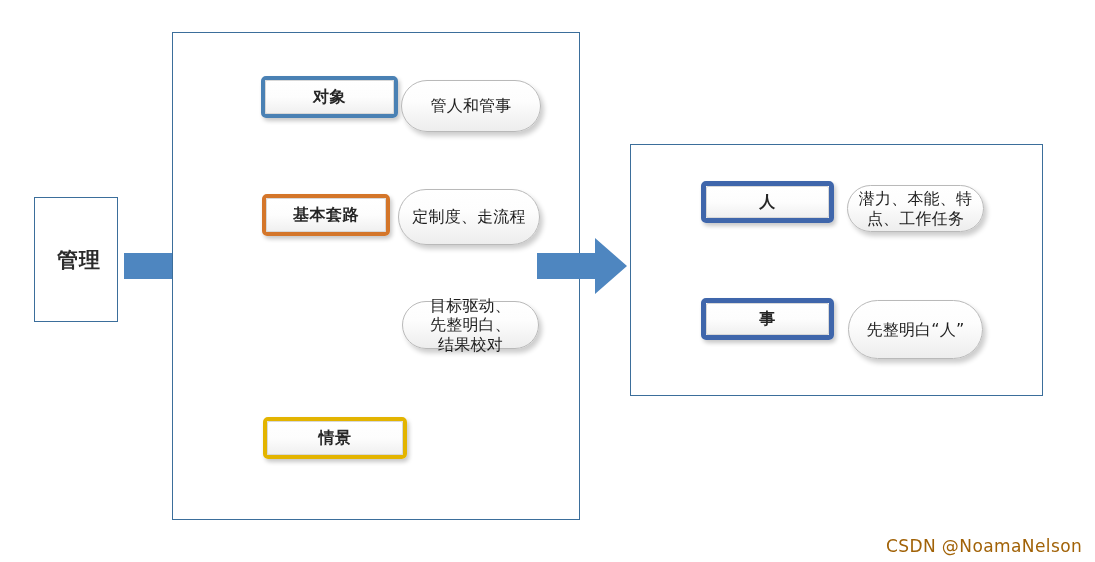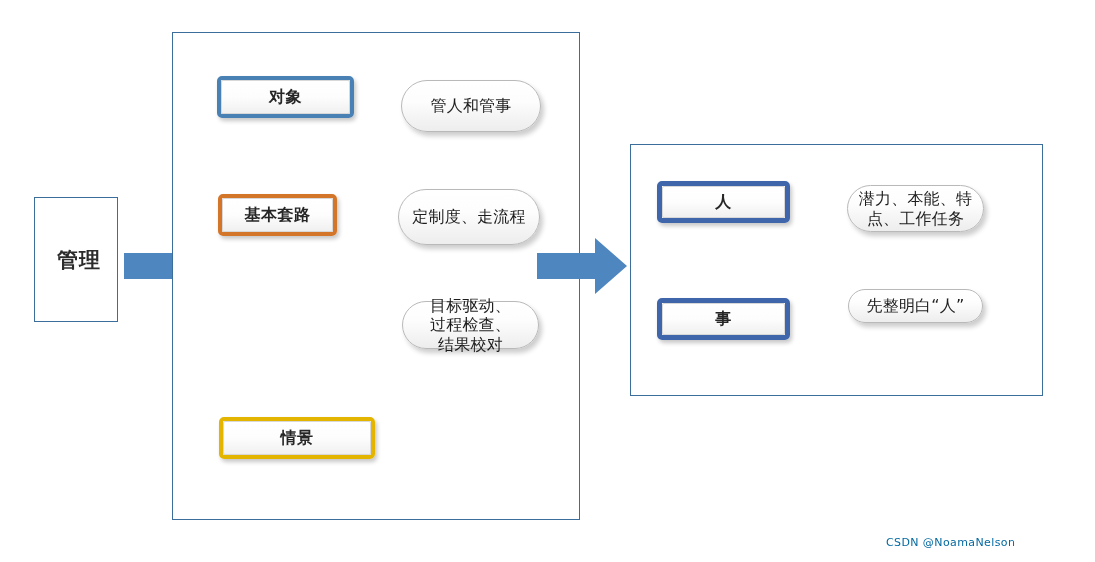--- a/index.html
+++ b/index.html
@@ -47,20 +47,21 @@
   .chip {
     position: absolute;
     box-sizing: border-box;
     border-style: solid;
     border-radius: 5px;
     background: linear-gradient(to bottom, #ffffff 0%, #fbfbfb 45%, #eeeeee 100%);
     display: flex;
     align-items: center;
     justify-content: center;
     box-shadow: 2px 3px 4px rgba(0,0,0,0.22);
+    margin-left: 44px;
   }
   .chip-inner {
     box-sizing: border-box;
     width: 100%;
     height: 100%;
     border: 1px solid #d8d8d8;
     border-radius: 2px;
     background: linear-gradient(to bottom, #ffffff 0%, #fdfdfd 50%, #f0f0f0 100%);
     display: flex;
     align-items: center;
@@ -92,22 +93,22 @@
     text-align: center;
     line-height: 1.22;
     white-space: pre-line;
     letter-spacing: 0.2px;
   }
   .arrow-svg { position: absolute; display: block; }
 
   
   .watermark {
     position: absolute;
-    font-size: 11px;
-    color: #0369a1;
+    font-size: 17px;
+    color: #a16207;
     letter-spacing: 0.4px;
     white-space: nowrap;
   }
 </style>
 </head>
 <body>
 
 <div id="canvas">
 
   <div class="entry-box" style="left:34px; top:197px; width:84px; height:125px;padding-left:6px;">
@@ -122,36 +123,36 @@
 
   <div class="chip" style="left:217px; top:76px; width:137px; height:42px; border-width:4px; border-color:#4A81B4;">
     <div class="chip-inner">
       <span class="chip-label">对象</span>
     </div>
   </div>
   <div class="pill" style="left:401px; top:80px; width:140px; height:52px;">
     <span class="pill-label">管人和管事</span>
   </div>
 
-  <div class="chip" style="left:218px; top:194px; width:119px; height:42px; border-width:4px; border-color:#D4762A;">
+  <div class="chip" style="left:218px; top:194px; width:128px; height:42px; border-width:4px; border-color:#D4762A;">
     <div class="chip-inner">
       <span class="chip-label">基本套路</span>
     </div>
   </div>
   <div class="pill" style="left:398px; top:189px; width:142px; height:56px;">
     <span class="pill-label">定制度、走流程</span>
   </div>
 
   <div class="pill" style="left:402px; top:301px; width:137px; height:48px;">
     <span class="pill-label">目标驱动、
-过程检查、
+先整明白、
 结果校对</span>
   </div>
 
-  <div class="chip" style="left:219px; top:417px; width:156px; height:42px; border-width:4px; border-color:#E3B400;">
+  <div class="chip" style="left:219px; top:417px; width:144px; height:42px; border-width:4px; border-color:#E3B400;">
     <div class="chip-inner">
       <span class="chip-label">情景</span>
     </div>
   </div>
 
   <svg class="arrow-svg" style="left:537px; top:238px;" width="90" height="56" viewBox="0 0 90 56">
     <polygon points="0,15 58,15 58,0 90,28 58,56 58,41 0,41" fill="#4E86C0"></polygon>
   </svg>
 
   <div class="outline-box" style="left:630px; top:144px; width:413px; height:252px;"></div>
@@ -164,19 +165,19 @@
   <div class="pill" style="left:847px; top:185px; width:137px; height:47px;">
     <span class="pill-label">潜力、本能、特
 点、工作任务</span>
   </div>
 
   <div class="chip" style="left:657px; top:298px; width:133px; height:42px; border-width:5px; border-color:#3F66AB;">
     <div class="chip-inner">
       <span class="chip-label">事</span>
     </div>
   </div>
-  <div class="pill" style="left:848px; top:289px; width:135px; height:34px;align-items:center;">
+  <div class="pill" style="left:848px; top:300px; width:135px; height:59px;align-items:center;">
     <span class="pill-label">先整明白“人”</span>
   </div>
 
   <div class="watermark" style="left:886px; top:536px;">CSDN @NoamaNelson</div>
 
 </div>
 
 </body></html>

